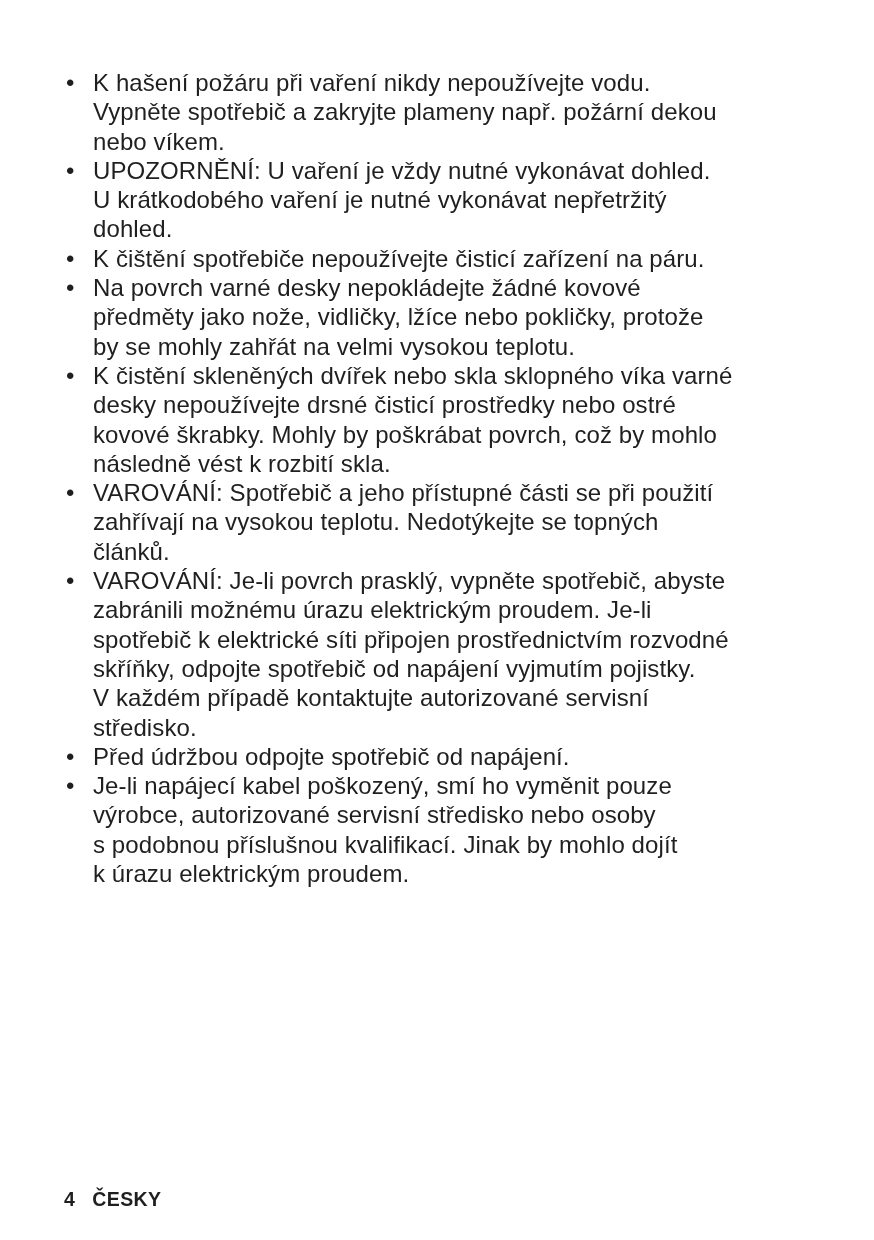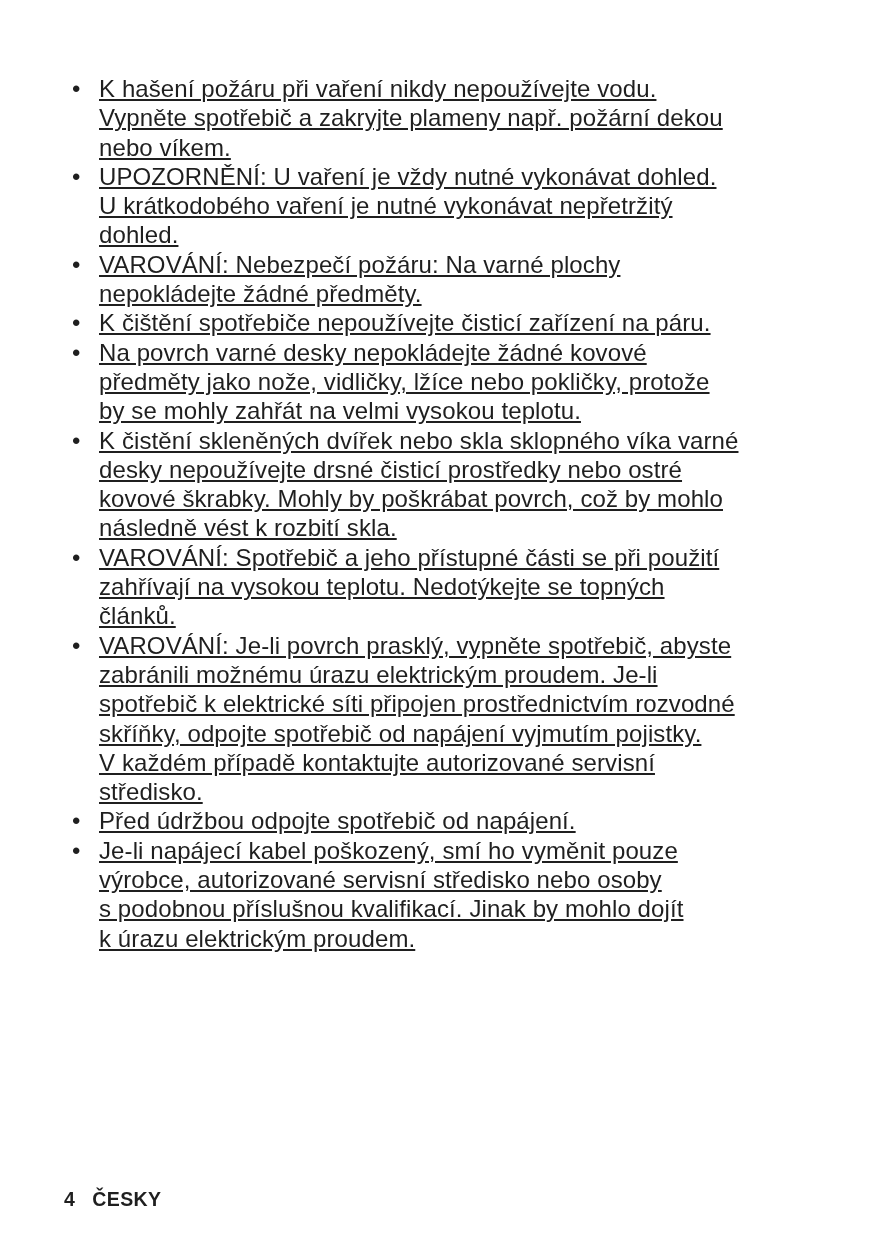--- a/index.html
+++ b/index.html
@@ -14,24 +14,23 @@
     background: #ffffff;
     font-family: "Liberation Sans", "DejaVu Sans", sans-serif;
     color: #1f1f1f;
     overflow: hidden;
   }
   .doc-list {
     position: absolute;
     top: 66px;
     left: 64px;
     width: 790px;
-    margin: 8px;
+    margin: 2px;
     padding: 0;
     list-style: none;
-    text-decoration: underline;
   }
   .doc-item {
     position: relative;
     padding-left: 27px;
     font-size: 24px;
     line-height: 29.3px;
     letter-spacing: 0.1px;
     white-space: pre;
     color: #1f1f1f;
   }
@@ -61,22 +60,20 @@
 <body>
 
 <div class="page">
   <ul class="doc-list">
     <li class="doc-item">K hašení požáru při vaření nikdy nepoužívejte vodu.
 Vypněte spotřebič a zakryjte plameny např. požární dekou
 nebo víkem.</li>
     <li class="doc-item">UPOZORNĚNÍ: U vaření je vždy nutné vykonávat dohled.
 U krátkodobého vaření je nutné vykonávat nepřetržitý
 dohled.</li>
-    <li class="doc-item">VAROVÁNÍ: Nebezpečí požáru: Na varné plochy
-nepokládejte žádné předměty.</li>
     <li class="doc-item">K čištění spotřebiče nepoužívejte čisticí zařízení na páru.</li>
     <li class="doc-item">Na povrch varné desky nepokládejte žádné kovové
 předměty jako nože, vidličky, lžíce nebo pokličky, protože
 by se mohly zahřát na velmi vysokou teplotu.</li>
     <li class="doc-item">K čistění skleněných dvířek nebo skla sklopného víka varné
 desky nepoužívejte drsné čisticí prostředky nebo ostré
 kovové škrabky. Mohly by poškrábat povrch, což by mohlo
 následně vést k rozbití skla.</li>
     <li class="doc-item">VAROVÁNÍ: Spotřebič a jeho přístupné části se při použití
 zahřívají na vysokou teplotu. Nedotýkejte se topných

